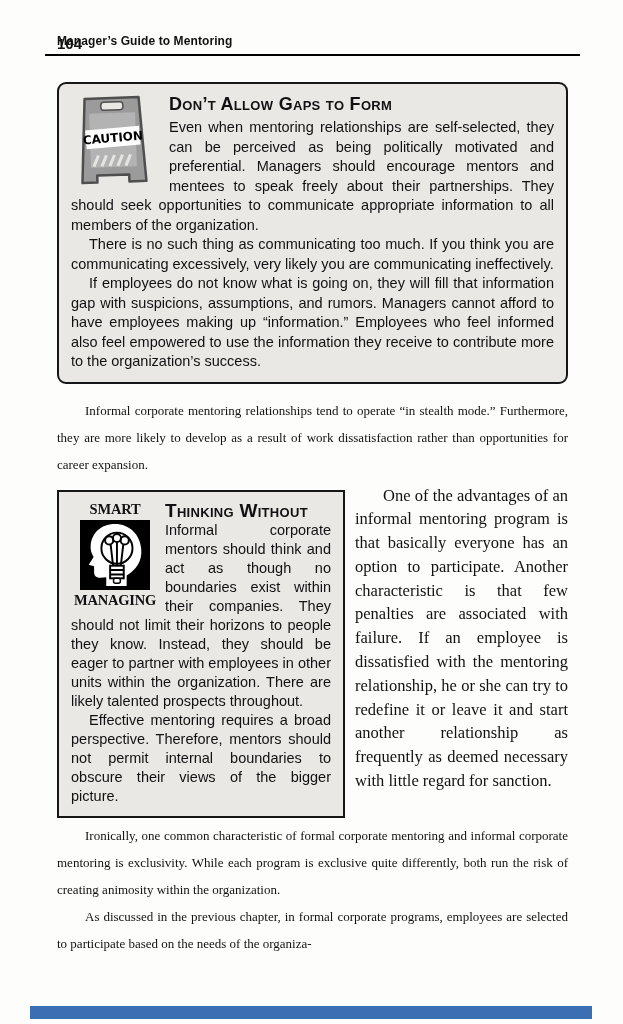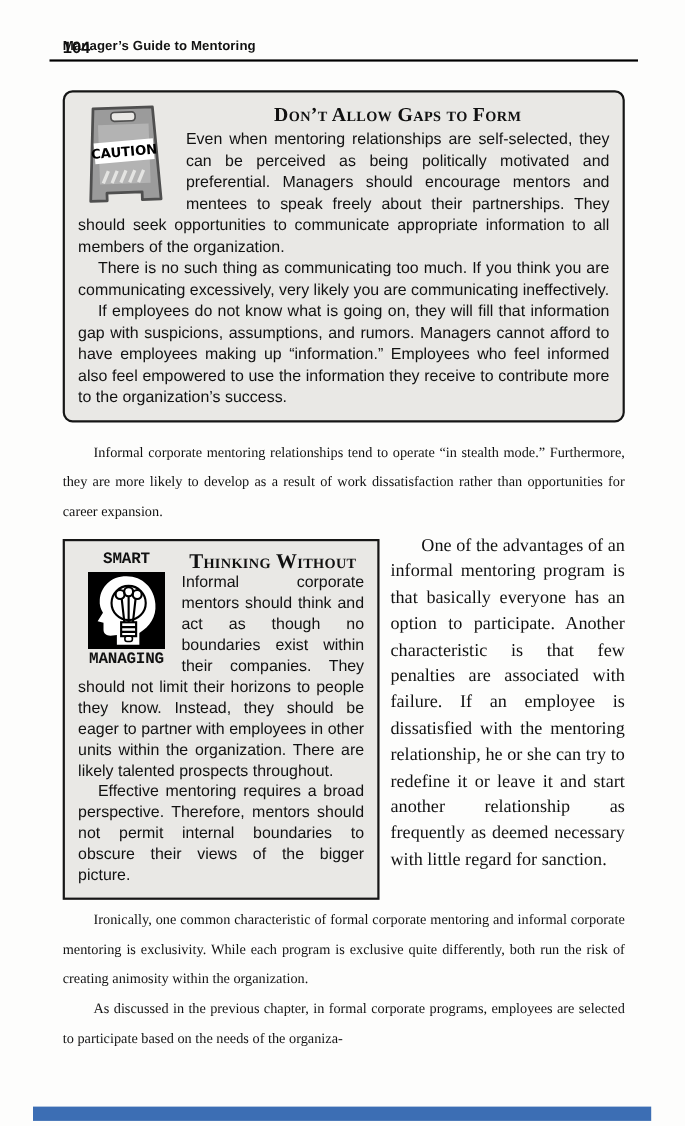--- a/index.html
+++ b/index.html
@@ -17,22 +17,22 @@
   .rule{border-bottom:2px solid #000;margin:6px -12px 0 -12px;}
 
   
   .info-box{
     background:#e9e8e5;border:2px solid #161616;
     padding:8px 12px 10px;
     font-family:"Liberation Sans", sans-serif;
     font-size:14.5px;line-height:19.5px;text-align:justify;
   }
   .box-title{
-    text-align:center;font-weight:bold;font-variant:small-caps;
-    font-family:Liberation Serif, serif;letter-spacing:0.3px;line-height:21px;
+    font-weight:bold;font-variant:small-caps;
+    font-family:Liberation Sans, sans-serif;letter-spacing:0.3px;line-height:21px;
   }
   .box-para{margin:0;}
   .indent{text-indent:18px;}
 
   .caution-box{border-radius:9px;margin-top:26px;}
   .caution-box .box-title{font-size:18px;margin:2px 0 3px;}
   .caution-icon{float:left;width:84px;height:96px;margin:0 14px 2px 0;}
 
   
   .para{font-size:13px;line-height:27px;text-align:justify;text-indent:28px;margin:0;}
@@ -40,21 +40,21 @@
 
   
   .wrap-section{margin-top:6px;}
   .smart-box{
     float:left;width:260px;margin:6px 10px 4px 0;
     font-size:14.5px;line-height:19px;
   }
   .smart-box .box-title{font-size:19px;line-height:20px;margin-top:1px;}
   .smart-badge{
     float:left;width:88px;text-align:center;margin:0 6px 2px 0;
-    font-family:Liberation Mono, monospace;font-weight:bold;
+    font-family:Liberation Serif, serif;font-weight:bold;
   }
   .badge-label{font-size:14.5px;line-height:19px;letter-spacing:-0.2px;}
   .badge-square{width:70px;height:70px;margin:1px auto;display:block;}
   .col-para{font-size:16.5px;line-height:23.8px;}
   .clear{clear:both;}
 
   .footer-bar{position:absolute;left:30px;right:31px;bottom:5px;height:13px;background:#3c6eb4;}
 </style>
 </head>
 <body>

